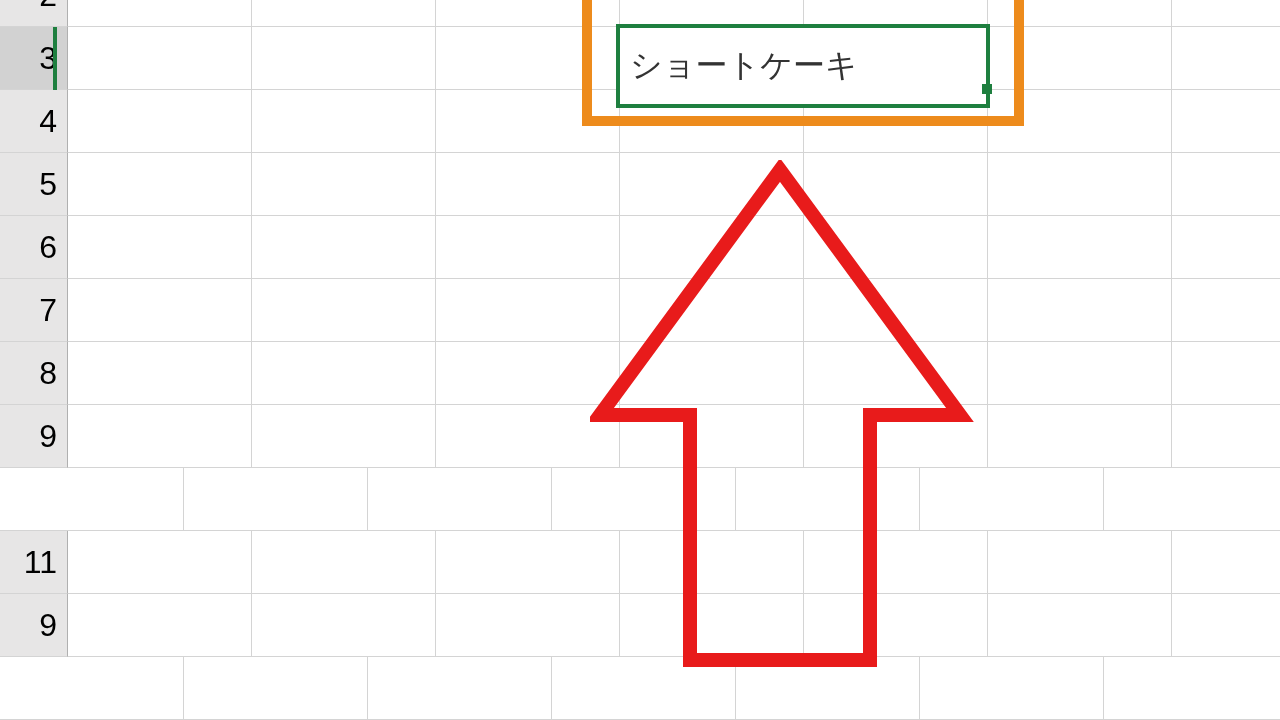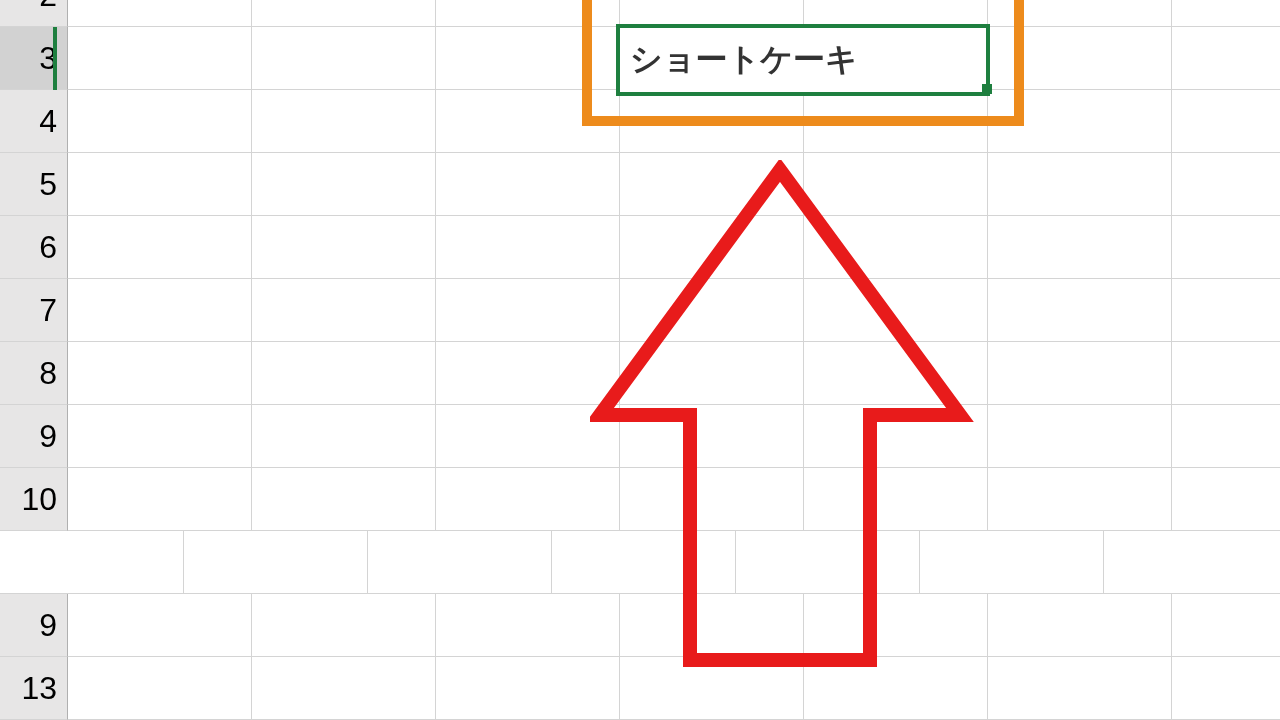--- a/index.html
+++ b/index.html
@@ -170,63 +170,62 @@
     <div class="rowhdr">9</div>
     <div class="cell colA"></div>
       <div class="cell colB"></div>
       <div class="cell colC"></div>
       <div class="cell colD"></div>
       <div class="cell colE"></div>
       <div class="cell colF"></div>
       <div class="cell colG"></div>
   </div>
   <div class="row">
-    <div class="rowhdr">10</div>
-    <div class="cell colA"></div>
-      <div class="cell colB"></div>
-      <div class="cell colC"></div>
-      <div class="cell colD"></div>
-      <div class="cell colE"></div>
-      <div class="cell colF"></div>
-      <div class="cell colG"></div>
-  </div>
-  <div class="row">
+    <div class="cell colA"></div>
+      <div class="cell colB"></div>
+      <div class="cell colC"></div>
+      <div class="cell colD"></div>
+      <div class="cell colE"></div>
+      <div class="cell colF"></div>
+      <div class="cell colG"></div>
+  </div>
+  <div class="row">
+    <div class="rowhdr">11</div>
     <div class="cell colA"></div>
       <div class="cell colB"></div>
       <div class="cell colC"></div>
       <div class="cell colD"></div>
       <div class="cell colE"></div>
       <div class="cell colF"></div>
       <div class="cell colG"></div>
   </div>
   <div class="row">
     <div class="rowhdr">9</div>
     <div class="cell colA"></div>
       <div class="cell colB"></div>
       <div class="cell colC"></div>
       <div class="cell colD"></div>
       <div class="cell colE"></div>
       <div class="cell colF"></div>
       <div class="cell colG"></div>
   </div>
   <div class="row">
-    <div class="rowhdr">13</div>
     <div class="cell colA"></div>
       <div class="cell colB"></div>
       <div class="cell colC"></div>
       <div class="cell colD"></div>
       <div class="cell colE"></div>
       <div class="cell colF"></div>
       <div class="cell colG"></div>
   </div>
 </div>
 
 <div class="orange-box" style="left:582px; top:-44px; width:442px; height:170px;"></div>
 
-<div class="active-cell" style="left:616px; top:24px; width:374px; height:72px;font-weight:bold;">
+<div class="active-cell" style="left:616px; top:24px; width:374px; height:84px;">
   <span>ショートケーキ</span>
 </div>
 <div class="fill-handle" style="left:982px; top:84px;"></div>
 
 <svg class="arrow-svg" width="400" height="540" style="left:590px; top:160px;">
   <polygon points="
       190,10
       370,255
       280,255
       280,500

